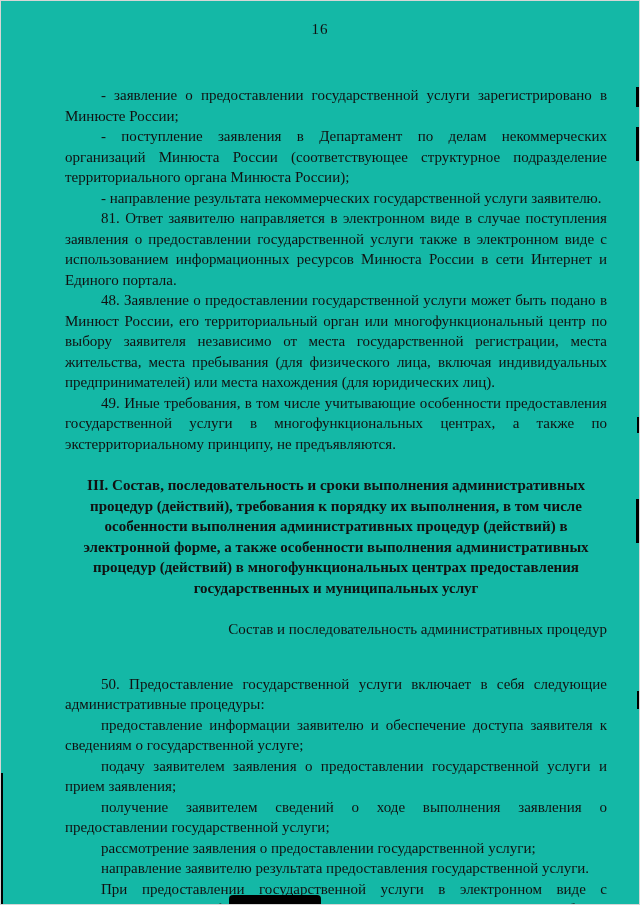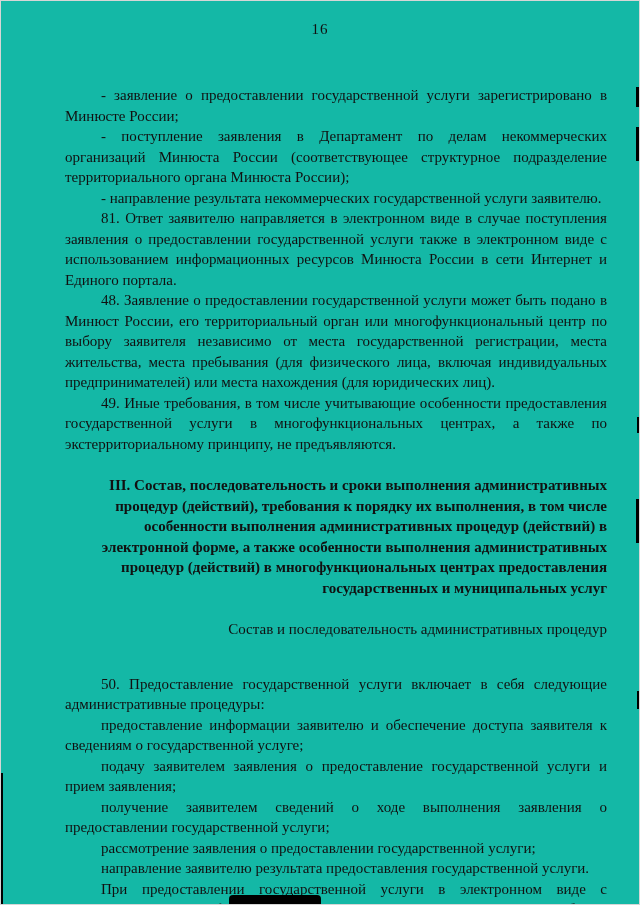--- a/index.html
+++ b/index.html
@@ -38,21 +38,21 @@
   .para {
     margin: 0;
     text-indent: 36px;
   }
   .para.cont {
     text-align-last: justify;
   }
   .section-heading {
     font-size: 15px;
     font-weight: bold;
-    text-align: right;
+    text-align: center;
     margin: 21px 0 21px 0;
     line-height: 20.5px;
     text-indent: 0;
   }
   .subsection-heading {
     font-size: 15px;
     font-weight: normal;
     text-align: right;
     margin: 0 0 34px 0;
     line-height: 20.5px;
@@ -92,21 +92,21 @@
     <p class="para">81. Ответ заявителю направляется в электронном виде в случае поступления заявления о предоставлении государственной услуги также в электронном виде с использованием информационных ресурсов Минюста России в сети Интернет и Единого портала.</p>
     <p class="para">48. Заявление о предоставлении государственной услуги может быть подано в Минюст России, его территориальный орган или многофункциональный центр по выбору заявителя независимо от места государственной регистрации, места жительства, места пребывания (для физического лица, включая индивидуальных предпринимателей) или места нахождения (для юридических лиц).</p>
     <p class="para">49. Иные требования, в том числе учитывающие особенности предоставления государственной услуги в многофункциональных центрах, а также по экстерриториальному принципу, не предъявляются.</p>
 
     <h2 class="section-heading">III. Состав, последовательность и сроки выполнения административных процедур (действий), требования к порядку их выполнения, в том числе особенности выполнения административных процедур (действий) в электронной форме, а также особенности выполнения административных процедур (действий) в многофункциональных центрах предоставления государственных и муниципальных услуг</h2>
 
     <h3 class="subsection-heading">Состав и последовательность административных процедур</h3>
 
     <p class="para">50. Предоставление государственной услуги включает в себя следующие административные процедуры:</p>
     <p class="para">предоставление информации заявителю и обеспечение доступа заявителя к сведениям о государственной услуге;</p>
-    <p class="para">подачу заявителем заявления о предоставление государственной услуги и прием заявления;</p>
+    <p class="para">подачу заявителем заявления о предоставлении государственной услуги и прием заявления;</p>
     <p class="para">получение заявителем сведений о ходе выполнения заявления о предоставлении государственной услуги;</p>
     <p class="para">рассмотрение заявления о предоставлении государственной услуги;</p>
     <p class="para">направление заявителю результата предоставления государственной услуги.</p>
     <p class="para cont">При предоставлении государственной услуги в электронном виде с использованием информационно-телекоммуникационных сетей общего</p>
 
   </div>
 
   <div class="artifact art-right-1"></div>
   <div class="artifact art-right-2"></div>
   <div class="artifact art-right-3"></div>

